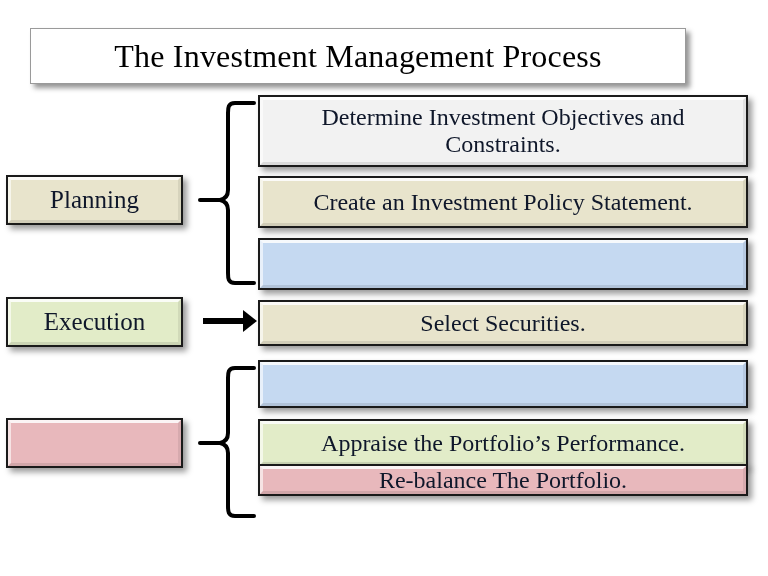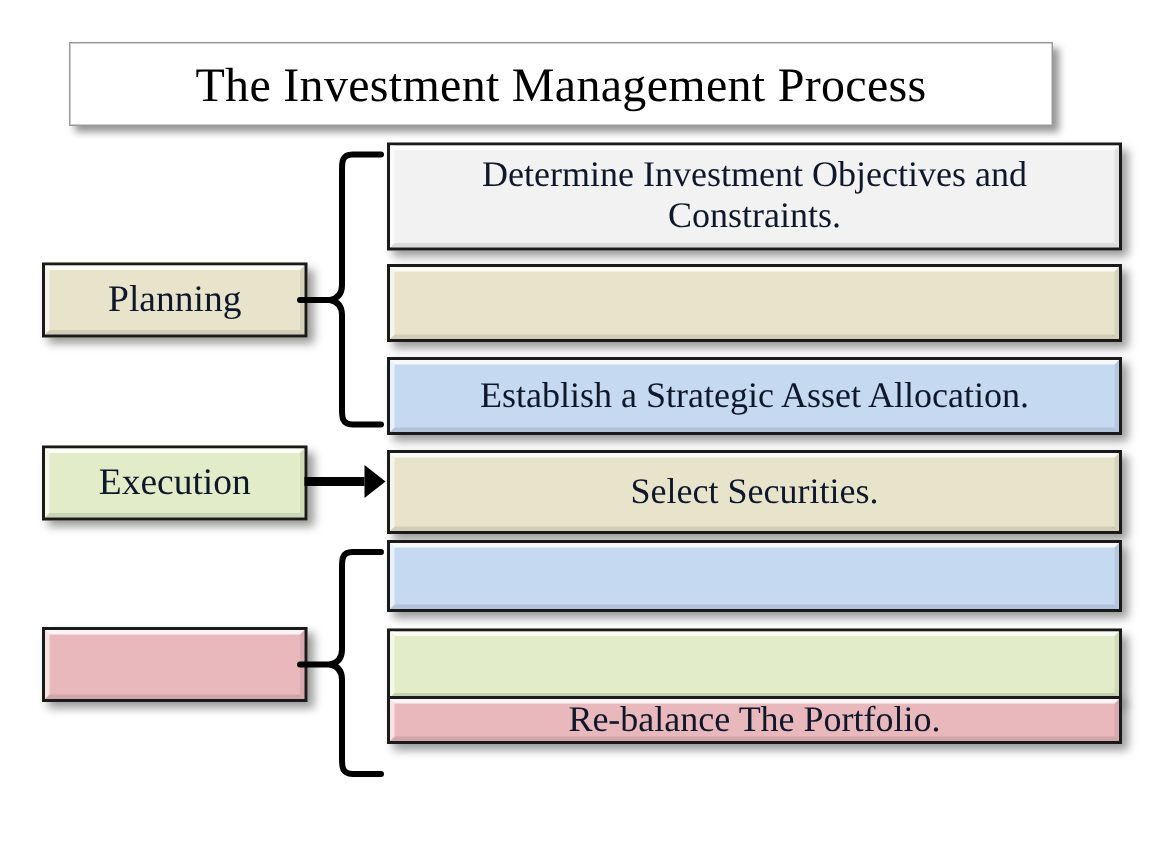--- a/index.html
+++ b/index.html
@@ -11,21 +11,21 @@
     width: 768px;
     height: 576px;
     position: relative;
     overflow: hidden;
     font-family: "Liberation Serif", "DejaVu Serif", serif;
   }
 
   
   #title-box {
     position: absolute;
-    left: 46px;
+    left: 30px;
     top: 28px;
     width: 656px;
     height: 56px;
     background: #ffffff;
     border: 1px solid #9a9a9a;
     box-shadow: 4px 4px 5px rgba(0,0,0,0.42);
     display: flex;
     align-items: center;
     justify-content: center;
     box-sizing: border-box;
@@ -61,21 +61,21 @@
     box-sizing: border-box;
   }
   .bevel .txt {
     position: relative;
     z-index: 2;
     padding: 0 8px;
   }
 
   
   .category {
-    left: 28px;
+    left: 6px;
     width: 177px;
     height: 50px;
     font-size: 25px;
   }
 
   
   .step {
     left: 258px;
     width: 490px;
     font-size: 24px;
@@ -141,36 +141,37 @@
   <span class="inner-bevel"></span>
 </div>
 
 <div class="bevel step" id="step-determine-objectives" style="top: 95px; height: 72px; background: rgb(242, 242, 242);">
   <span class="inner-bevel"></span>
   <span class="txt">Determine Investment Objectives and Constraints.</span>
 </div>
 
 <div class="bevel step" id="step-policy-statement" style="top: 176px; height: 52px; background: rgb(232, 228, 204);">
   <span class="inner-bevel"></span>
+  <span class="txt">Create an Investment Policy Statement.</span>
 </div>
 
 <div class="bevel step" id="step-asset-allocation" style="top: 238px; height: 52px; background: rgb(197, 217, 241);">
   <span class="inner-bevel"></span>
-  <span class="txt">Establish a Strategic Asset Allocation.</span>
 </div>
 
-<div class="bevel step" id="step-select-securities" style="top: 300px; height: 56px; background: rgb(232, 228, 204);">
+<div class="bevel step" id="step-select-securities" style="top: 300px; height: 46px; background: rgb(232, 228, 204);">
   <span class="inner-bevel"></span>
   <span class="txt">Select Securities.</span>
 </div>
 
 <div class="bevel step" id="step-monitor-markets" style="top: 360px; height: 48px; background: rgb(197, 217, 241);">
   <span class="inner-bevel"></span>
 </div>
 
 <div class="bevel step" id="step-appraise-portfolio" style="top: 419px; height: 48px; background: rgb(226, 236, 200);">
   <span class="inner-bevel"></span>
+  <span class="txt">Appraise the Portfolio’s Performance.</span>
 </div>
 
 <div class="bevel step" id="step-rebalance-portfolio" style="top: 464px; height: 32px; background: rgb(232, 184, 188);">
   <span class="inner-bevel"></span>
   <span class="txt">Re-balance The Portfolio.</span>
 </div>
 
 </body></html>

